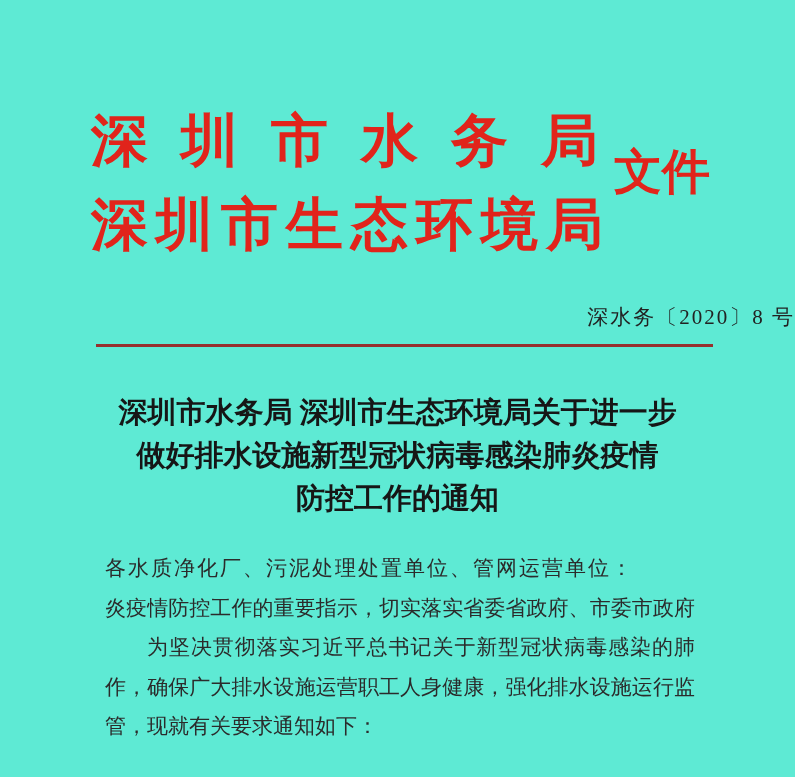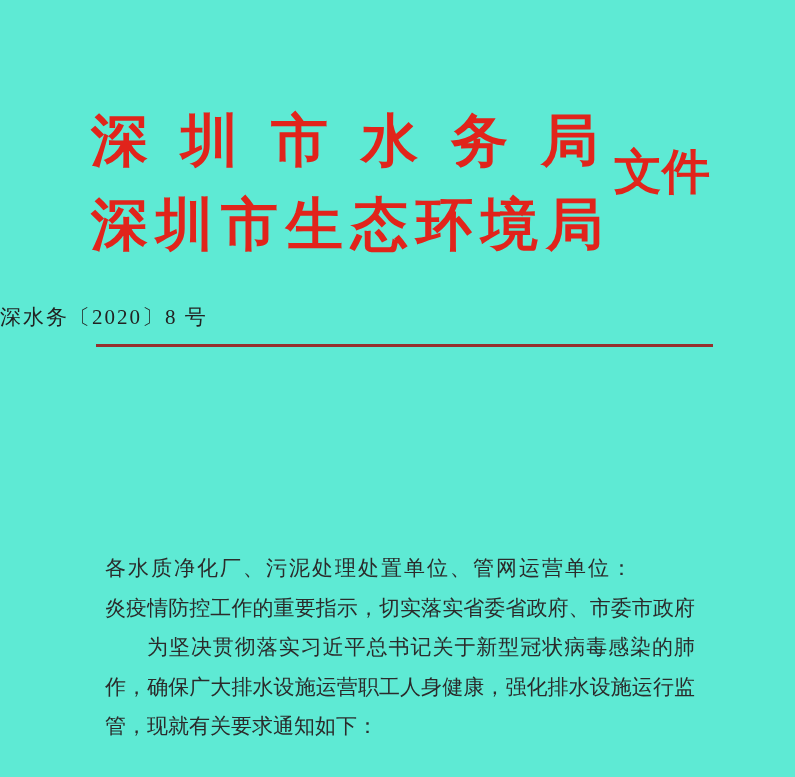--- a/index.html
+++ b/index.html
@@ -23,21 +23,21 @@
   .docword{
     position:absolute;left:614px;top:148px;
     color:var(--header-red,#e1241b);
     font-weight:bold;
     font-size:48px;line-height:1;
     white-space:nowrap;
   }
   
   .docnum{
     position:absolute;top:303px;left:0;width:100%;
-    text-align:left;
+    text-align:right;
     font-size:21px;letter-spacing:2px;
     color:#222222;
   }
   
   .rule{
     position:absolute;left:96px;top:344px;
     width:617px;height:3px;
     background:var(--divider-red,#96302e);
   }
   
@@ -68,20 +68,25 @@
   <div>
     <div class="org org1">深圳市水务局</div>
     <div class="org org2">深圳市生态环境局</div>
     <div class="docword">文件</div>
   </div>
 
   <div class="docnum">深水务〔2020〕8 号</div>
 
   <div class="rule"></div>
 
+  <div class="title">
+    <div>深圳市水务局 深圳市生态环境局关于进一步</div>
+    <div>做好排水设施新型冠状病毒感染肺炎疫情</div>
+    <div>防控工作的通知</div>
+  </div>
 
   <div class="bodytext">
     <div class="line salutation">各水质净化厂、污泥处理处置单位、管网运营单位：</div>
     <div class="line j">炎疫情防控工作的重要指示，切实落实省委省政府、市委市政府</div>
     <div class="line j indent">为坚决贯彻落实习近平总书记关于新型冠状病毒感染的肺</div>
     <div class="line j">作，确保广大排水设施运营职工人身健康，强化排水设施运行监</div>
     <div class="line">管，现就有关要求通知如下：</div>
   </div>
 
 </div>

